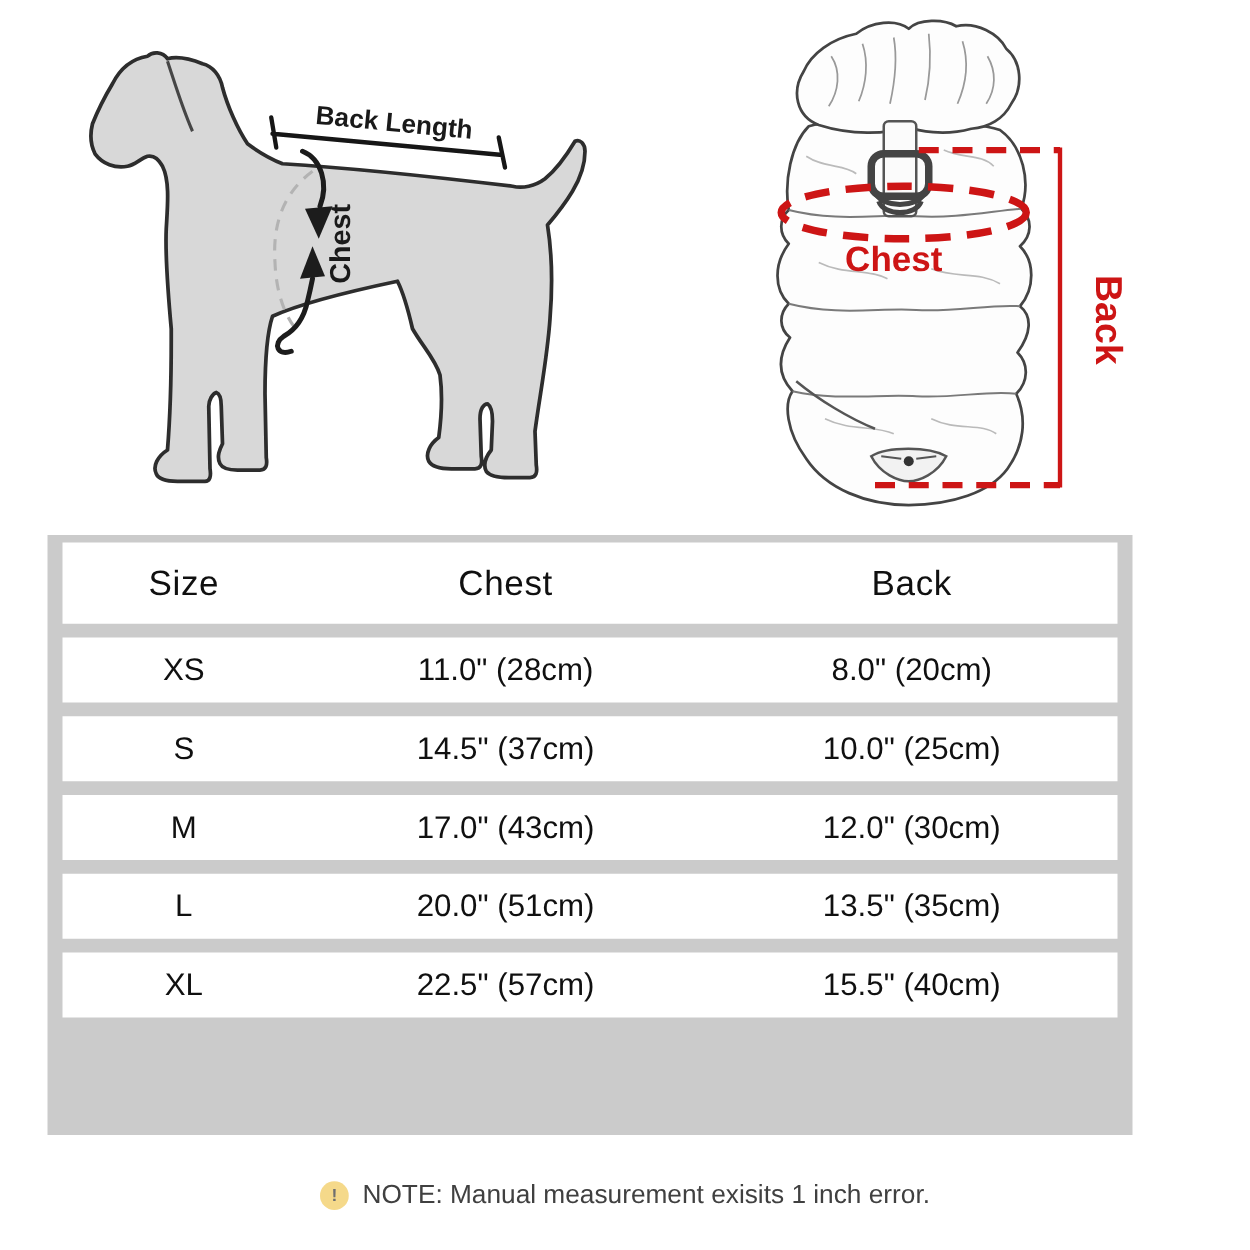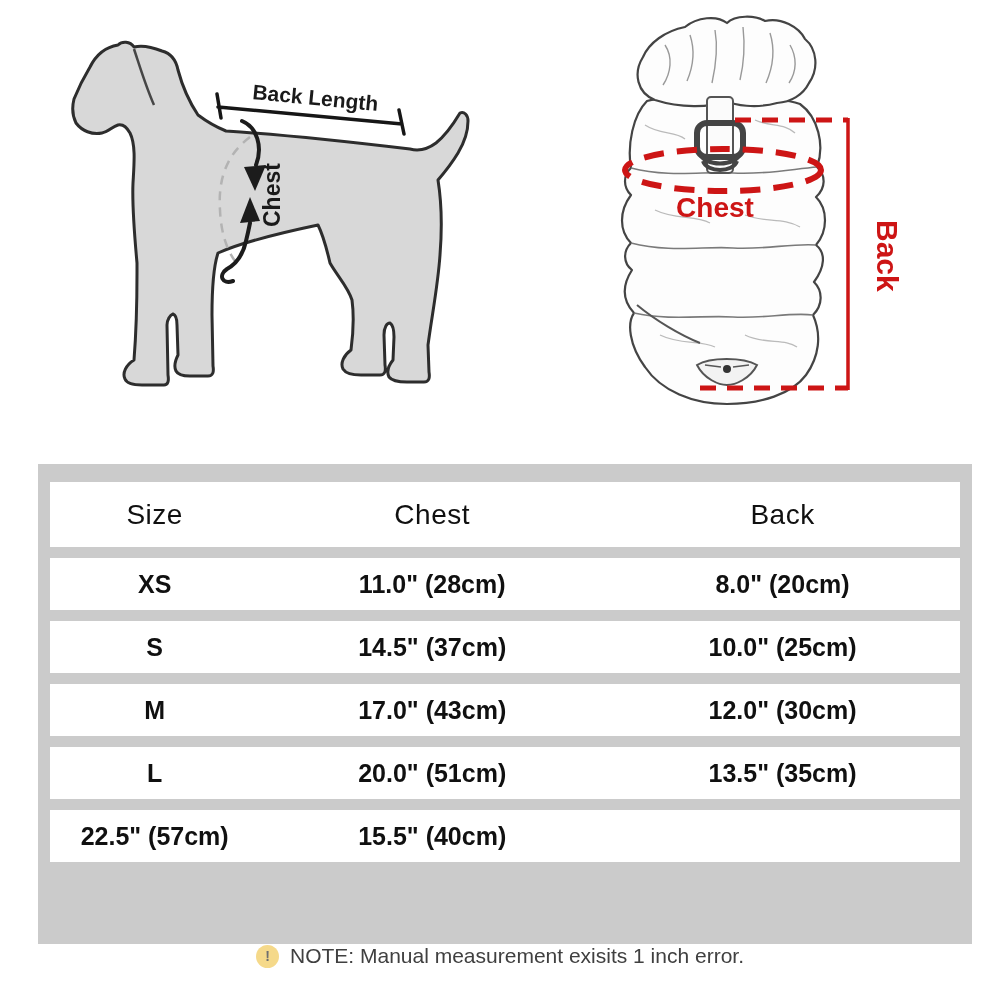--- a/index.html
+++ b/index.html
@@ -21,43 +21,42 @@
   .illus{position:absolute;}
   #dog-illus{left:30px;top:15px;}
   #vest-illus{left:585px;top:5px;}
 
   .svg-label-bold{font-family:"Liberation Sans","DejaVu Sans",sans-serif;font-weight:bold;fill:#1a1a1a;}
   .red-stroke{stroke:var(--accent_red);fill:none;}
   .red-text{font-family:"Liberation Sans","DejaVu Sans",sans-serif;font-weight:bold;fill:var(--accent_red);}
 
   .size-table{
     position:absolute;
-    left:38px;top:464px;
-    width:934px;height:480px;
+    left:38px;top:428px;
+    width:868px;height:480px;
     background:var(--table_bg);
-    padding:18px 12px 19px 12px;
+    padding:6px 12px 19px 12px;
   }
   .t-row{
     background:#ffffff;
     display:grid;
     grid-template-columns:23% 38% 39%;
     align-items:center;
     text-align:center;
     color:#101010;
   }
   .t-header{
     height:65px;
     font-size:28px;
     letter-spacing:.5px;
   }
   .t-data{
     height:52px;
     margin-top:11px;
     font-size:25px;
-    font-weight:bold;
   }
   .note{
     position:absolute;
     left:0;top:944px;
     width:100%;
     display:flex;
     align-items:center;
     justify-content:center;
     gap:11px;
   }
@@ -242,20 +241,21 @@
     <div>M</div>
     <div>17.0" (43cm)</div>
     <div>12.0" (30cm)</div>
   </div>
   <div class="t-row t-data">
     <div>L</div>
     <div>20.0" (51cm)</div>
     <div>13.5" (35cm)</div>
   </div>
   <div class="t-row t-data">
+    <div>XL</div>
     <div>22.5" (57cm)</div>
     <div>15.5" (40cm)</div>
   </div>
 </div>
 
 <div class="note">
   <div class="note-icon">!</div>
   <div class="note-text">NOTE: Manual measurement exisits 1 inch error.</div>
 </div>
 

